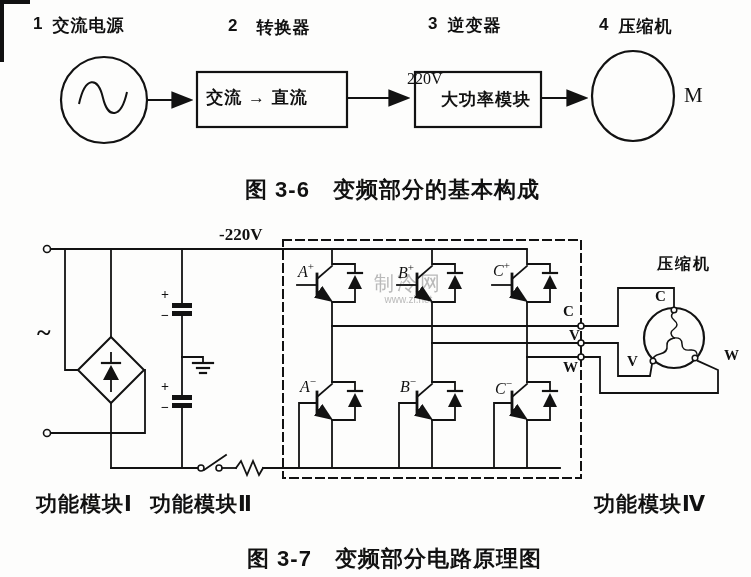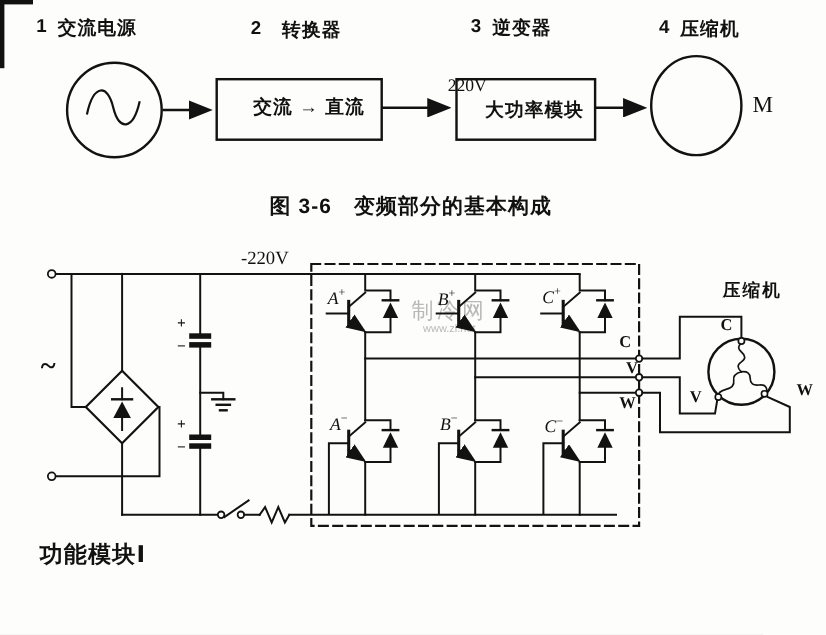--- a/index.html
+++ b/index.html
@@ -7,29 +7,29 @@
         font-family:"Liberation Sans","DejaVu Sans",sans-serif;color:#111;}
   #diagram-svg{position:absolute;left:0;top:0;z-index:2;}
   .txt{position:absolute;white-space:nowrap;z-index:3;}
   .blocklbl{display:flex;gap:9px;font-size:17px;font-weight:bold;letter-spacing:1px;}
   .tl1{left:33px;top:14px;}
   .tl2{left:228px;top:16px;}.tl2{gap:18px;}
   .tl3{left:428px;top:14px;}
   .tl4{left:599px;top:15px;}
   .boxtxt{position:absolute;display:flex;align-items:center;justify-content:center;
           font-size:17px;font-weight:bold;letter-spacing:1px;z-index:3;}
-  .bx1{left:206px;top:72px;width:150px;height:51px;}
+  .bx1{left:182px;top:72px;width:150px;height:51px;}
   .bx2{left:415px;top:72px;width:142px;height:55px;}
   .serif{font-family:"Liberation Serif","DejaVu Serif",serif;}
   .v220{left:359px;top:70px;font-size:16px;margin-left:48px;}
   .mlet{left:684px;top:83px;font-size:21px;}
-  .cap{font-size:19px;font-weight:bold;letter-spacing:1px;text-align:center;}
+  .cap{font-size:22px;font-weight:bold;letter-spacing:1px;text-align:center;}
   .cap36{left:245px;top:175px;}
   .cap37{left:247px;top:544px;}
-  .n220{left:219px;top:225px;font-size:17px;}
+  .n220{left:219px;top:225px;font-size:17px;font-weight:bold;}
   .tilde{left:37px;top:318px;font-size:26px;font-weight:bold;}
   .pm{font-size:14px;font-weight:bold;}
   .pm1p{left:161px;top:287px;}.pm1m{left:161px;top:308px;}
   .pm2p{left:161px;top:379px;}.pm2m{left:161px;top:400px;}
   .phlbl{font-size:16px;font-style:italic;}
   .phlbl .sup{font-size:11px;vertical-align:7px;font-style:normal;}
   .pA{left:298px;top:260px;}.pB{left:398px;top:261px;}.pC{left:493px;top:259px;}
   .nA{left:300px;top:375px;}.nB{left:400px;top:375px;}.nC{left:495px;top:377px;}
   .outlbl{font-size:15px;font-weight:bold;}
   .oC{left:563px;top:303px;}.oV{left:569px;top:327px;}.oW{left:563px;top:359px;}
@@ -248,14 +248,17 @@
   <div class="txt serif outlbl oC">C</div>
   <div class="txt serif outlbl oV">V</div>
   <div class="txt serif outlbl oW">W</div>
 
   <div class="txt comp">压缩机</div>
   <div class="txt serif mt mtC">C</div>
   <div class="txt serif mt mtV">V</div>
   <div class="txt serif mt mtW">W</div>
 
   <div class="txt mod m1">功能模块Ⅰ</div>
-
+  <div class="txt mod m2">功能模块Ⅱ</div>
+  <div class="txt mod m4">功能模块Ⅳ</div>
+
+  <div class="txt cap cap37">图 3-7　变频部分电路原理图</div>
 </div>
 
 </body></html>

